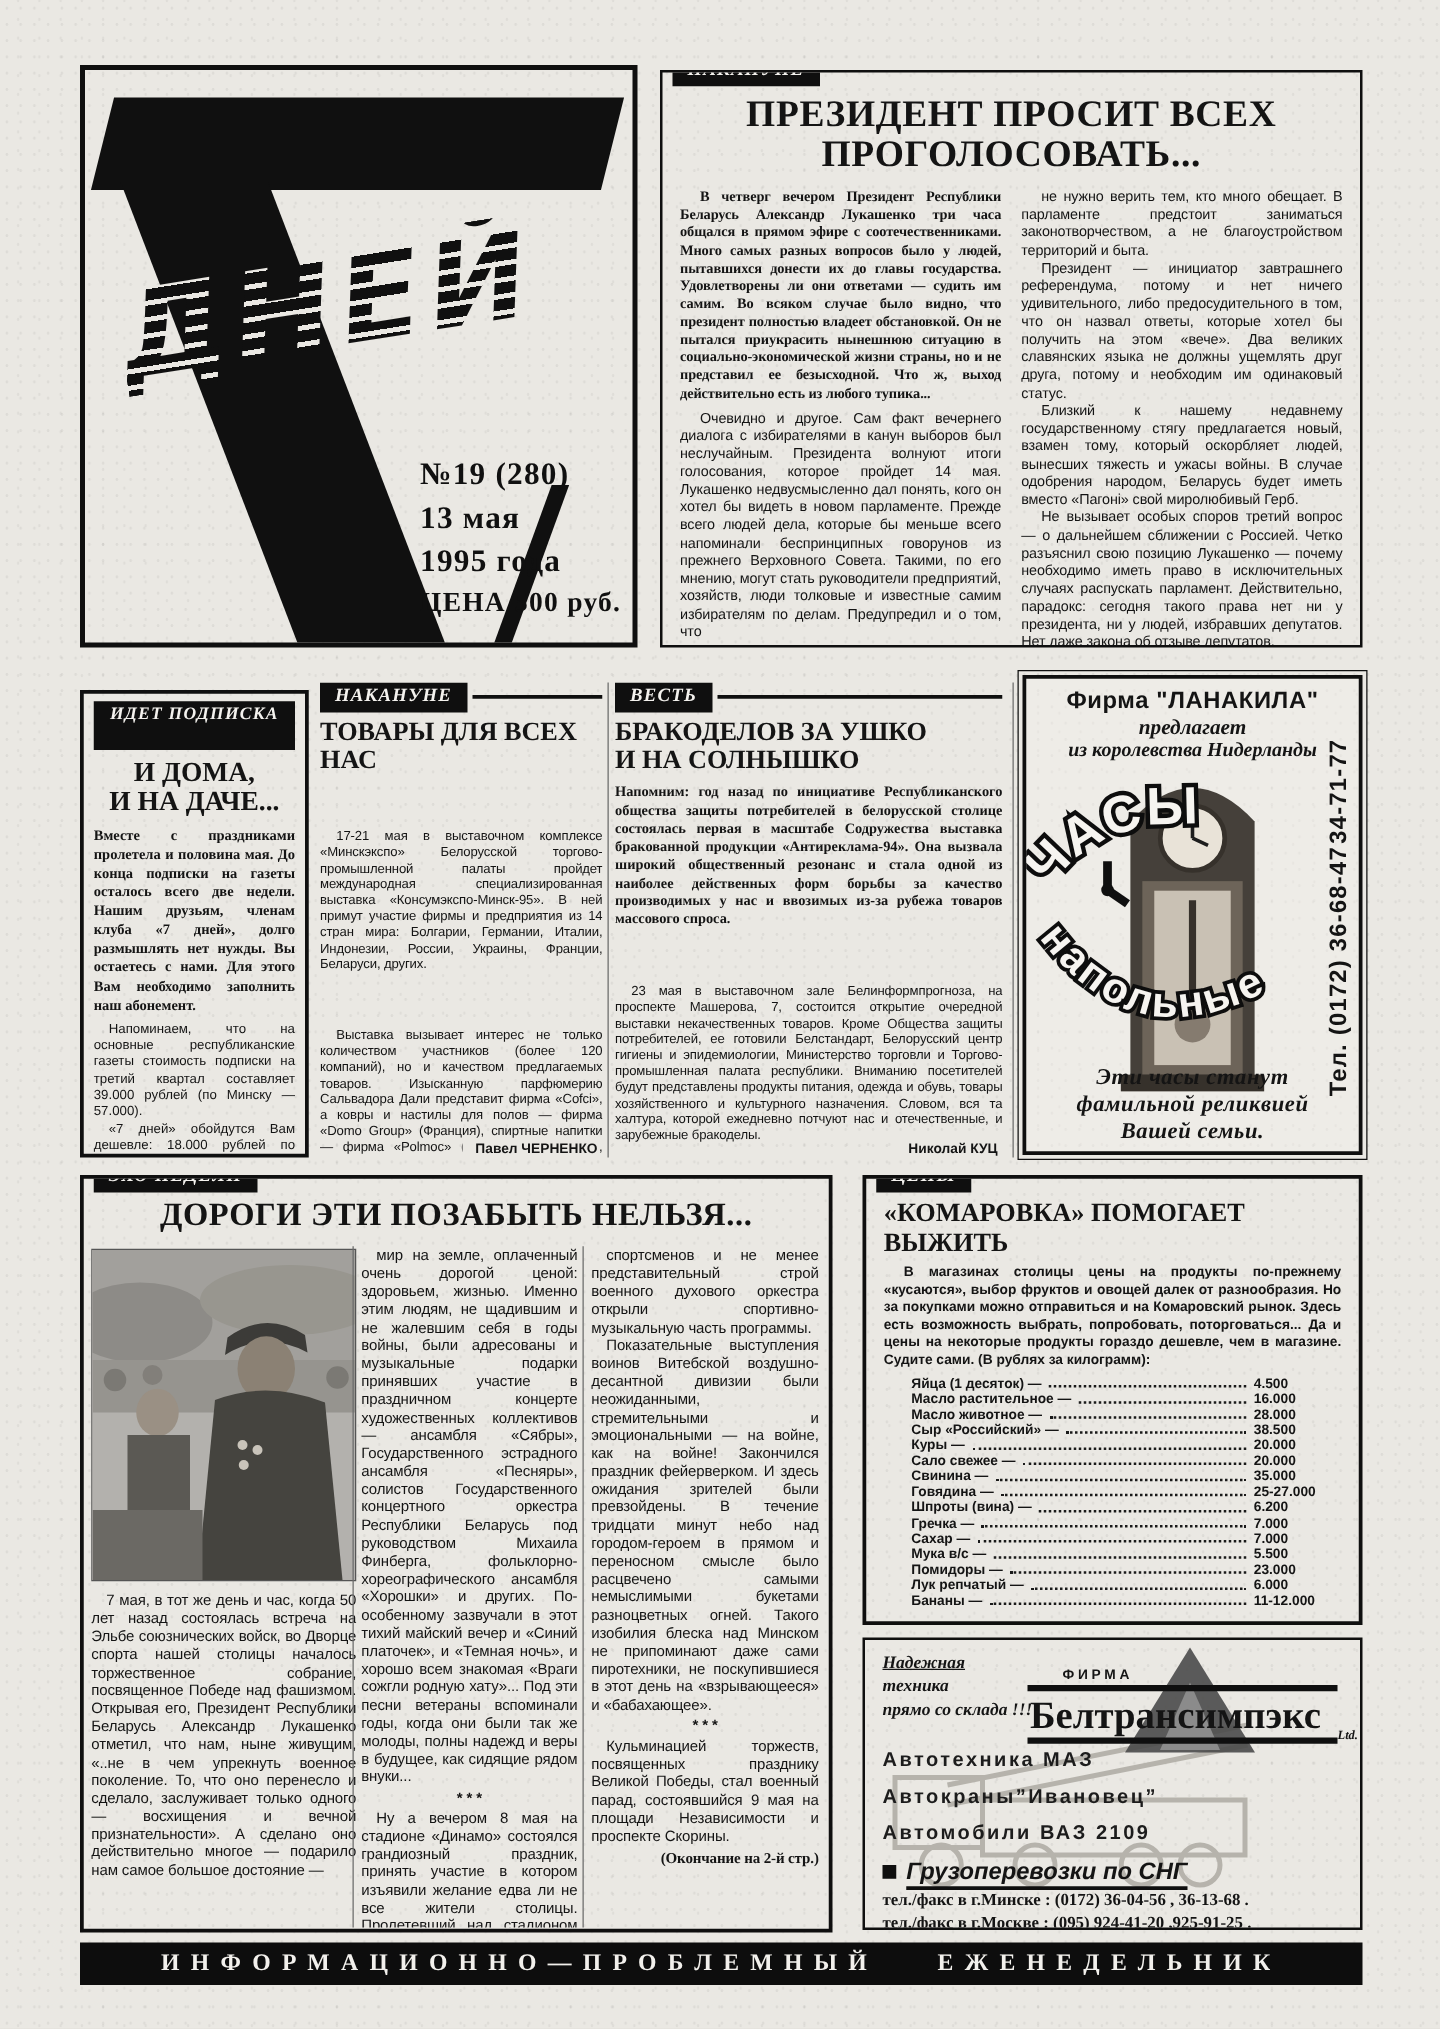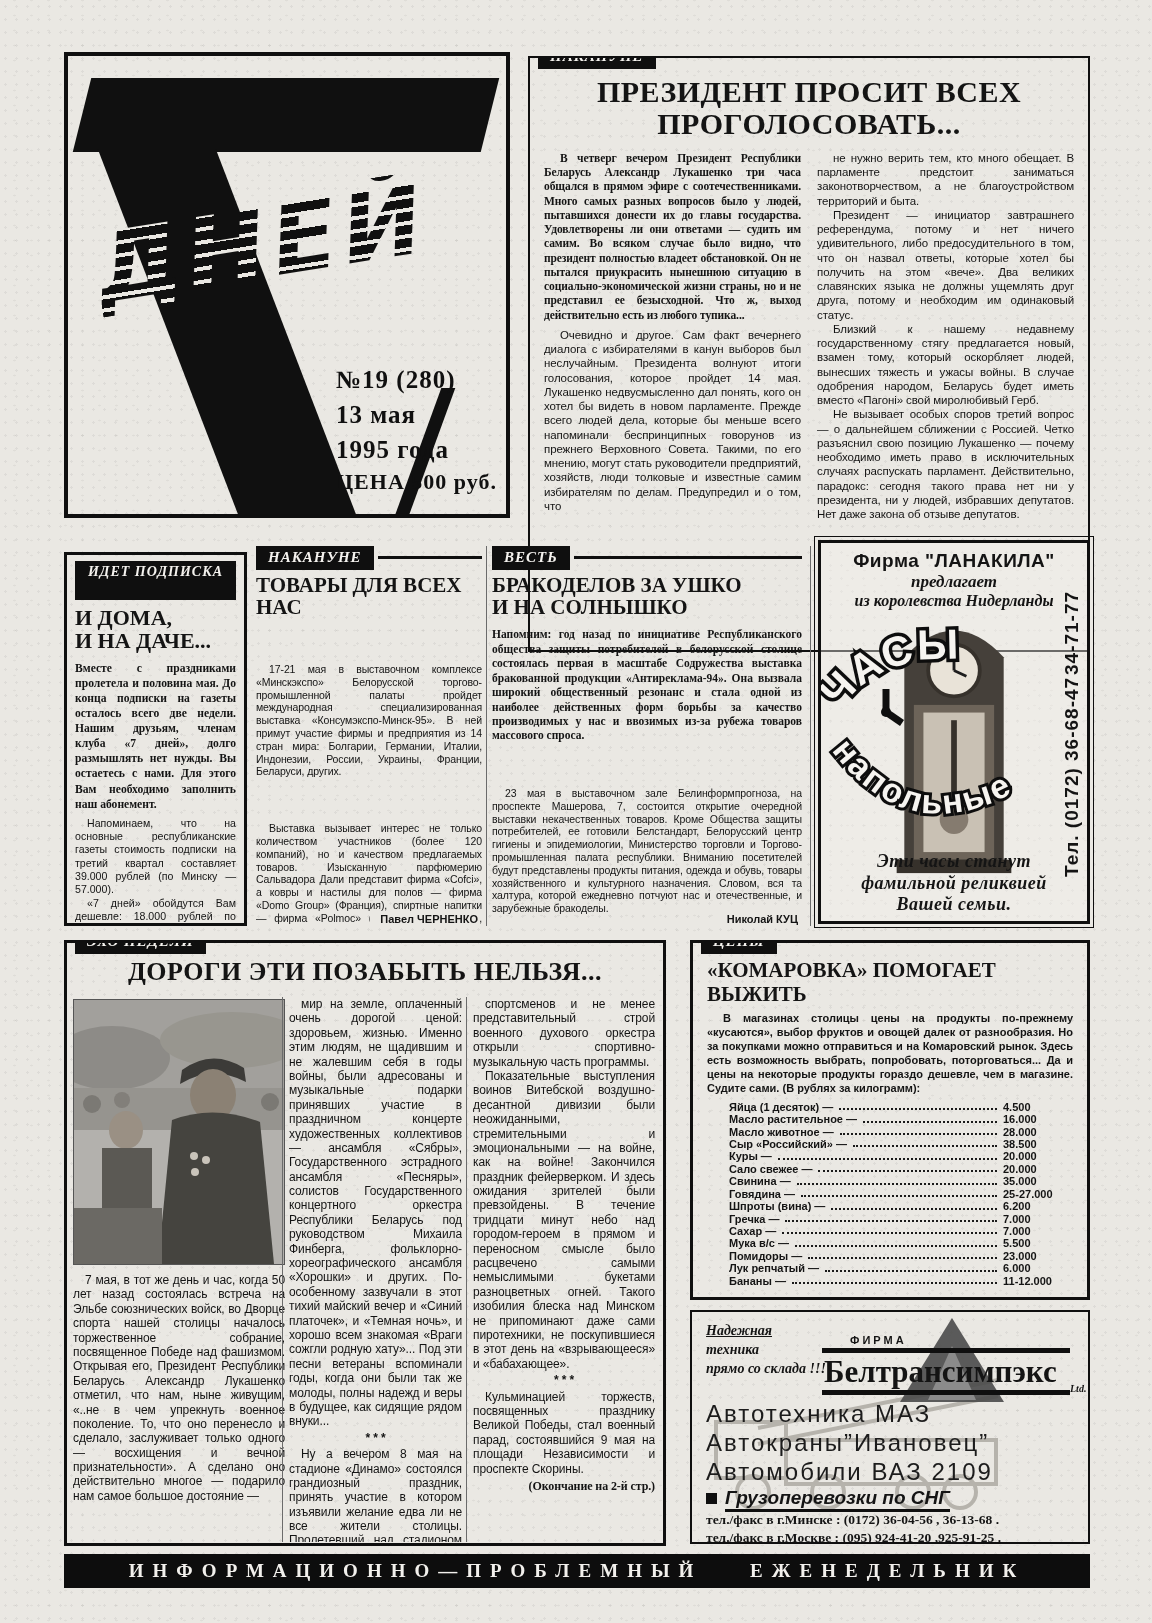--- a/index.html
+++ b/index.html
@@ -47,37 +47,37 @@
   }
   .m-issue {
     position:absolute; right:14px; bottom:16px; width:156px;
     font-family:"Liberation Serif", serif; font-weight:700; color:#101010;
     font-size:25px; line-height:1.4; letter-spacing:1px;
   }
   .m-issue div { white-space:nowrap; }
   .m-issue .price { font-size:22px; }
 
   
-  .president { left:528px; top:56px; width:562px; height:596px; border-width:2px; padding:14px 14px 8px; }
+  .president { left:528px; top:56px; width:562px; height:462px; border-width:2px; padding:14px 14px 8px; }
   .pres-headline {
     font-family:"Liberation Serif", serif; font-weight:700; text-align:center;
     font-size:30px; line-height:1.08; letter-spacing:.5px; margin:4px 8px 10px;
   }
   .cols2 { display:flex; gap:16px; }
   .cols2 .col { flex:1; min-width:0; }
   .lead-serif {
     font-family:"Liberation Serif", serif; font-weight:700;
     font-size:13px; line-height:1.27; text-align:justify; margin-bottom:6px;
   }
   .pres-sans p { font-size:11.5px; line-height:1.24; text-align:justify; text-indent:16px; letter-spacing:-.1px; }
 
   
   .subbox { left:64px; top:552px; width:183px; height:374px; padding:4px 8px 6px; }
   .sub-tag { display:block; margin:2px 0 6px; text-align:center; font-size:14px; padding:2px 4px 19px; }
-  .sub-headline { font-family:"Liberation Serif", serif; font-weight:700; font-size:22px; line-height:1.08; margin-bottom:8px; }
+  .sub-headline { font-family:"Liberation Serif", serif; font-weight:700; font-size:22px; line-height:1.08; margin-bottom:8px;text-align:center; }
   .sub-lead { font-family:"Liberation Serif", serif; font-weight:700; font-size:11.6px; line-height:1.3; text-align:justify; margin-bottom:5px; }
   .sub-sans p { font-size:10.6px; line-height:1.26; text-align:justify; text-indent:12px; }
 
   .midcol { position:absolute; overflow:hidden; }
   .goods { left:256px; top:546px; width:226px; height:380px; }
   .defects { left:492px; top:546px; width:310px; height:380px; }
   .mid-headline { font-family:"Liberation Serif", serif; font-weight:700; font-size:21px; line-height:1.08; margin:4px 0 8px; }
   .mid-lead { font-family:"Liberation Serif", serif; font-weight:700; font-size:11.5px; line-height:1.26; text-align:justify; margin-bottom:4px; }
   .mid-sans p { font-size:10.5px; line-height:1.22; text-align:justify; text-indent:13px; letter-spacing:-.1px;margin-top:44px; }
   .byline {
@@ -135,21 +135,21 @@
   .bti-tagline .u { text-decoration:underline; }
   .bti-firm { position:absolute; left:158px; top:22px; font-weight:700; font-size:11px; letter-spacing:3px; z-index:2; }
   .bti-pyramid { position:absolute; left:208px; top:6px; width:0; height:0;
     border-left:52px solid transparent; border-right:52px solid transparent; border-bottom:84px solid #4a4a4a; z-index:1; opacity:.9; }
   .bti-pyramid2 { position:absolute; left:236px; top:34px; width:0; height:0;
     border-left:24px solid transparent; border-right:24px solid transparent; border-bottom:54px solid #8b8b8b; z-index:1; }
   .bti-bar { position:absolute; height:5px; background:#0f0f0f; z-index:2; }
   .bti-name { position:absolute; left:132px; top:42px; font-family:"Liberation Serif", serif; font-weight:700; font-size:31px; z-index:2; }
   .bti-ltd { position:absolute; left:378px; top:72px; font:italic 700 10px/1 "Liberation Serif", serif; z-index:2; }
   .truck-sketch { position:absolute; left:6px; top:58px; z-index:0; }
-  .bti-line { position:absolute; left:14px; font-weight:400; font-size:24px; letter-spacing:2px; color:#1c1c1c; z-index:2; white-space:nowrap; }
+  .bti-line { position:absolute; left:14px; font-weight:700; font-size:16px; letter-spacing:2px; color:#1c1c1c; z-index:2; white-space:nowrap; }
   .bti-cargo { position:absolute; left:14px; top:176px; z-index:2; font:italic 700 19px/1 "Liberation Sans", sans-serif; }
   .bti-cargo .sq { display:inline-block; width:11px; height:11px; background:#0f0f0f; margin-right:8px; }
   .bti-cargo .txt { border-bottom:3px solid #0f0f0f; padding-bottom:1px; }
   .bti-phone { position:absolute; left:14px; font-family:"Liberation Serif", serif; font-weight:700; font-size:13.5px; z-index:2; white-space:nowrap; }
 
   
   .footer-banner {
     position:absolute; left:64px; top:1554px; width:1026px; height:34px; background:#0d0d0d;
     display:flex; align-items:center; justify-content:center;
     color:#f2f0ec; font-family:"Liberation Serif", serif; font-weight:700;

